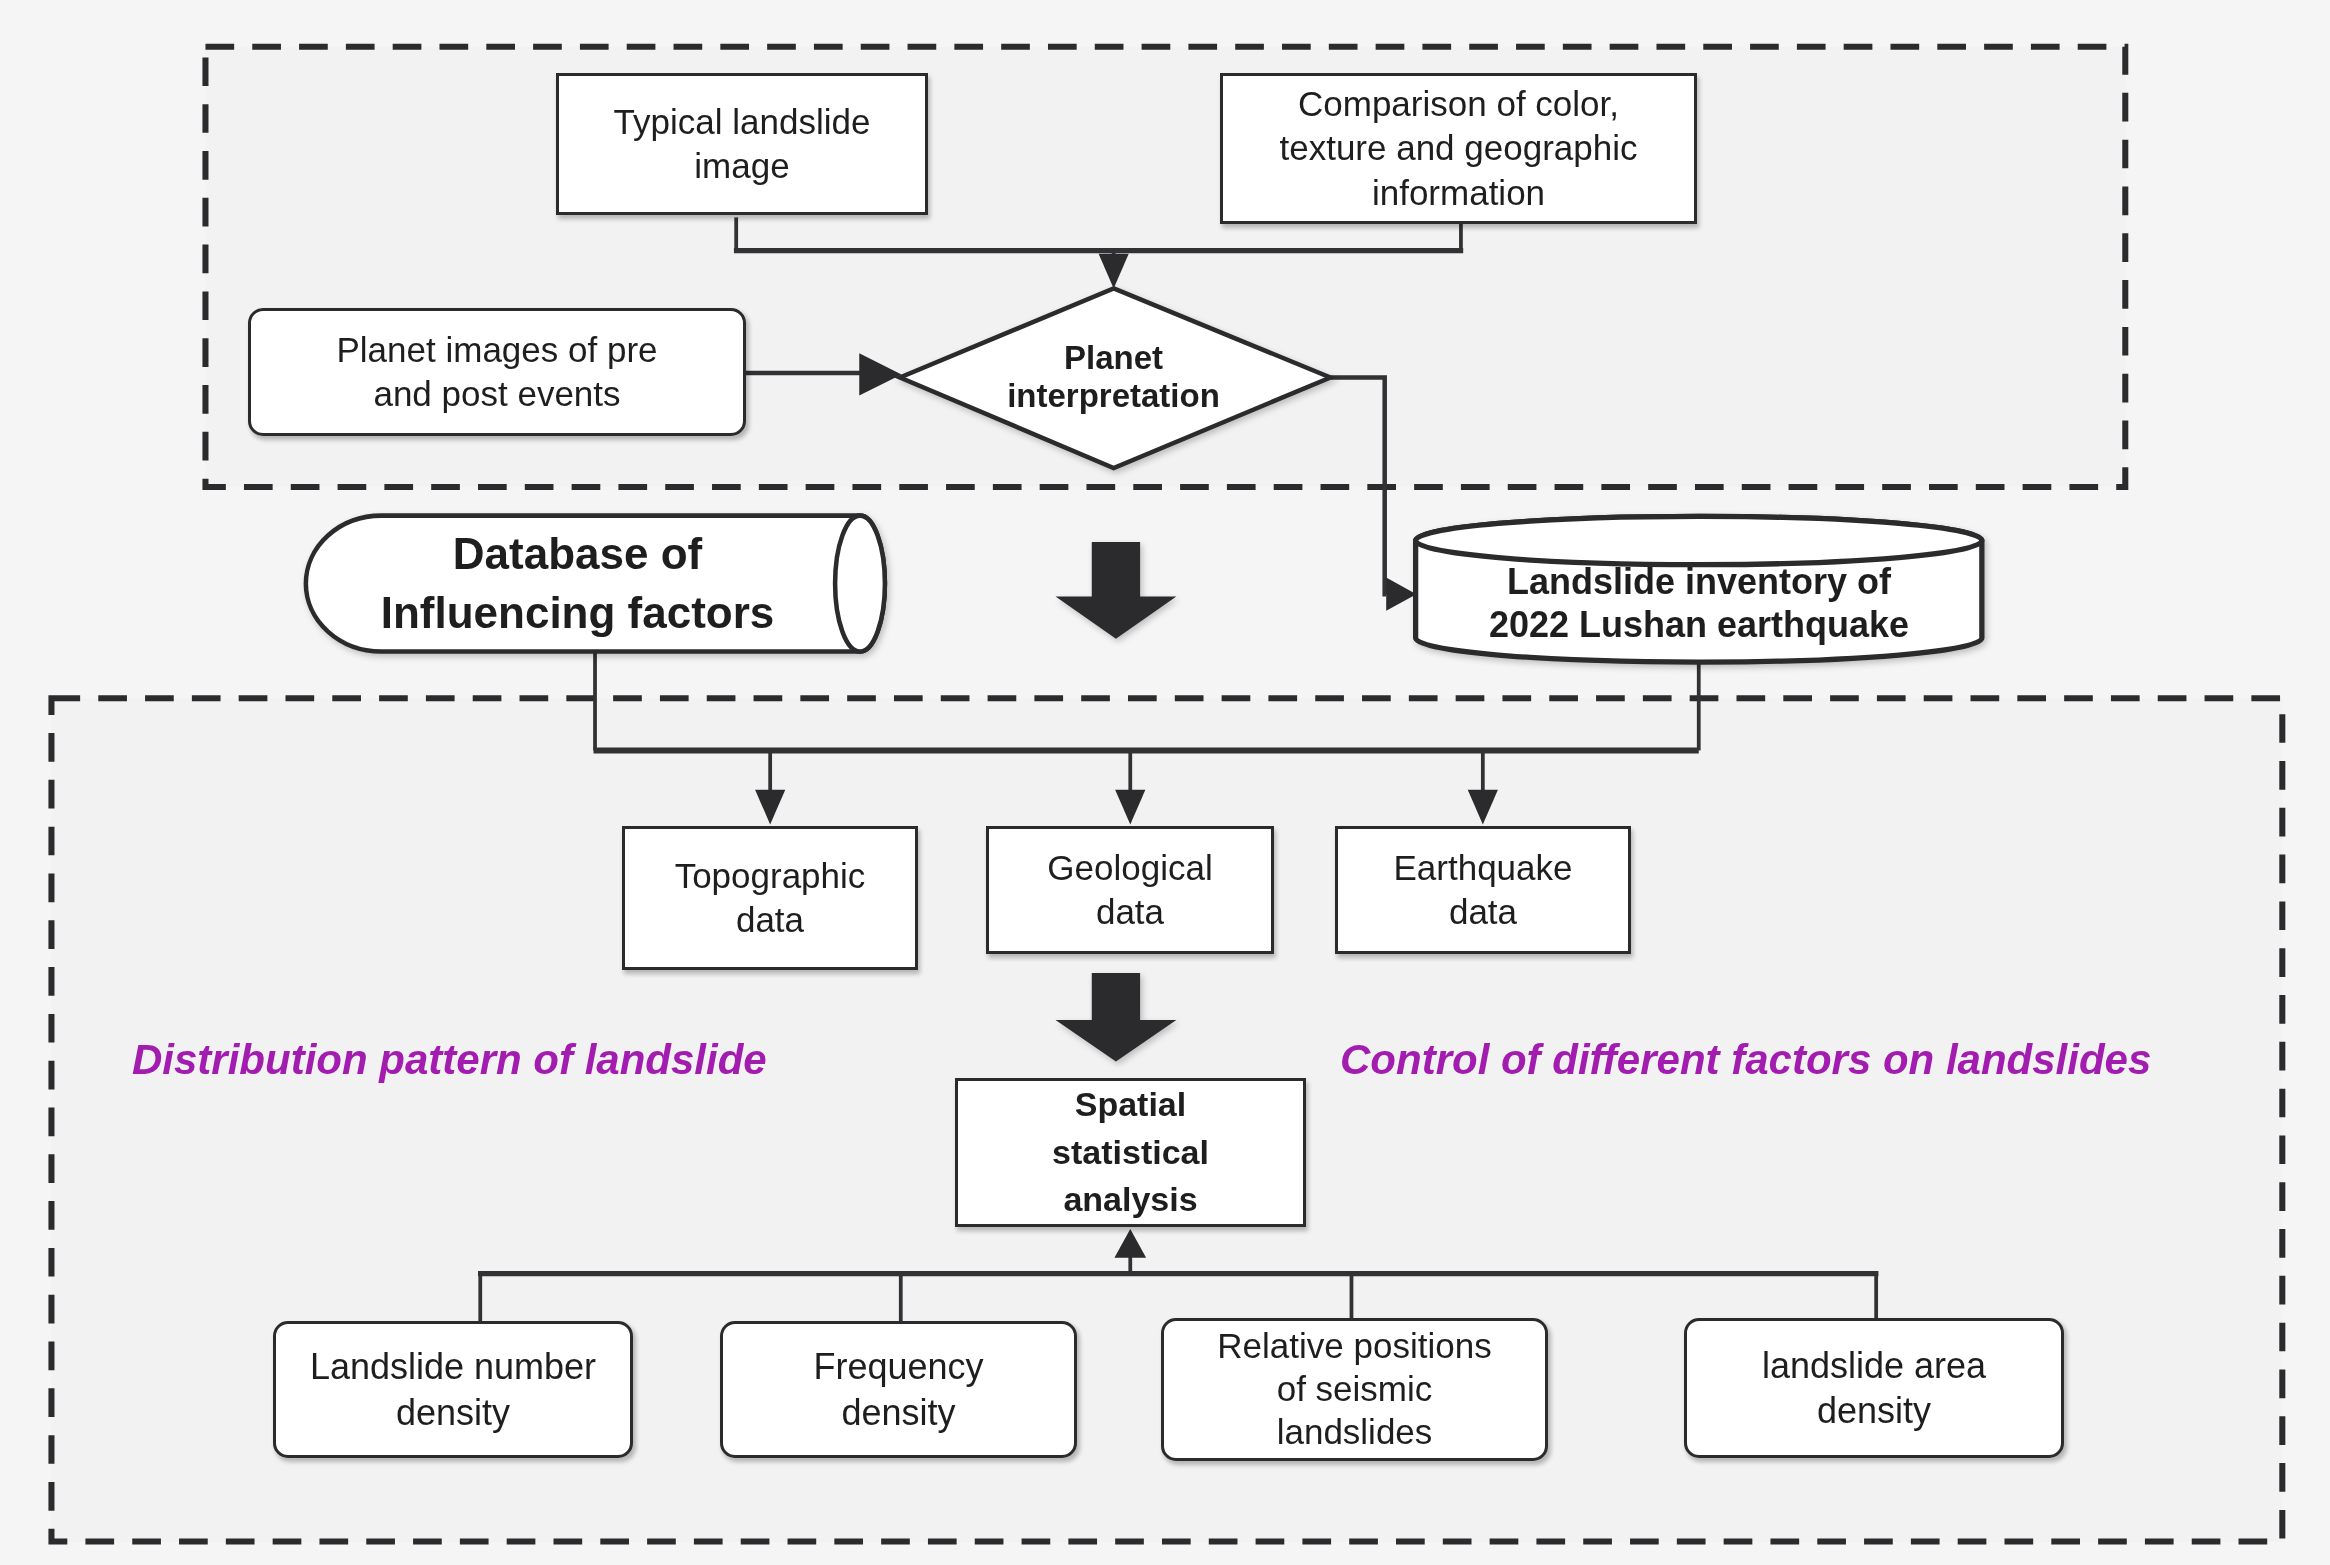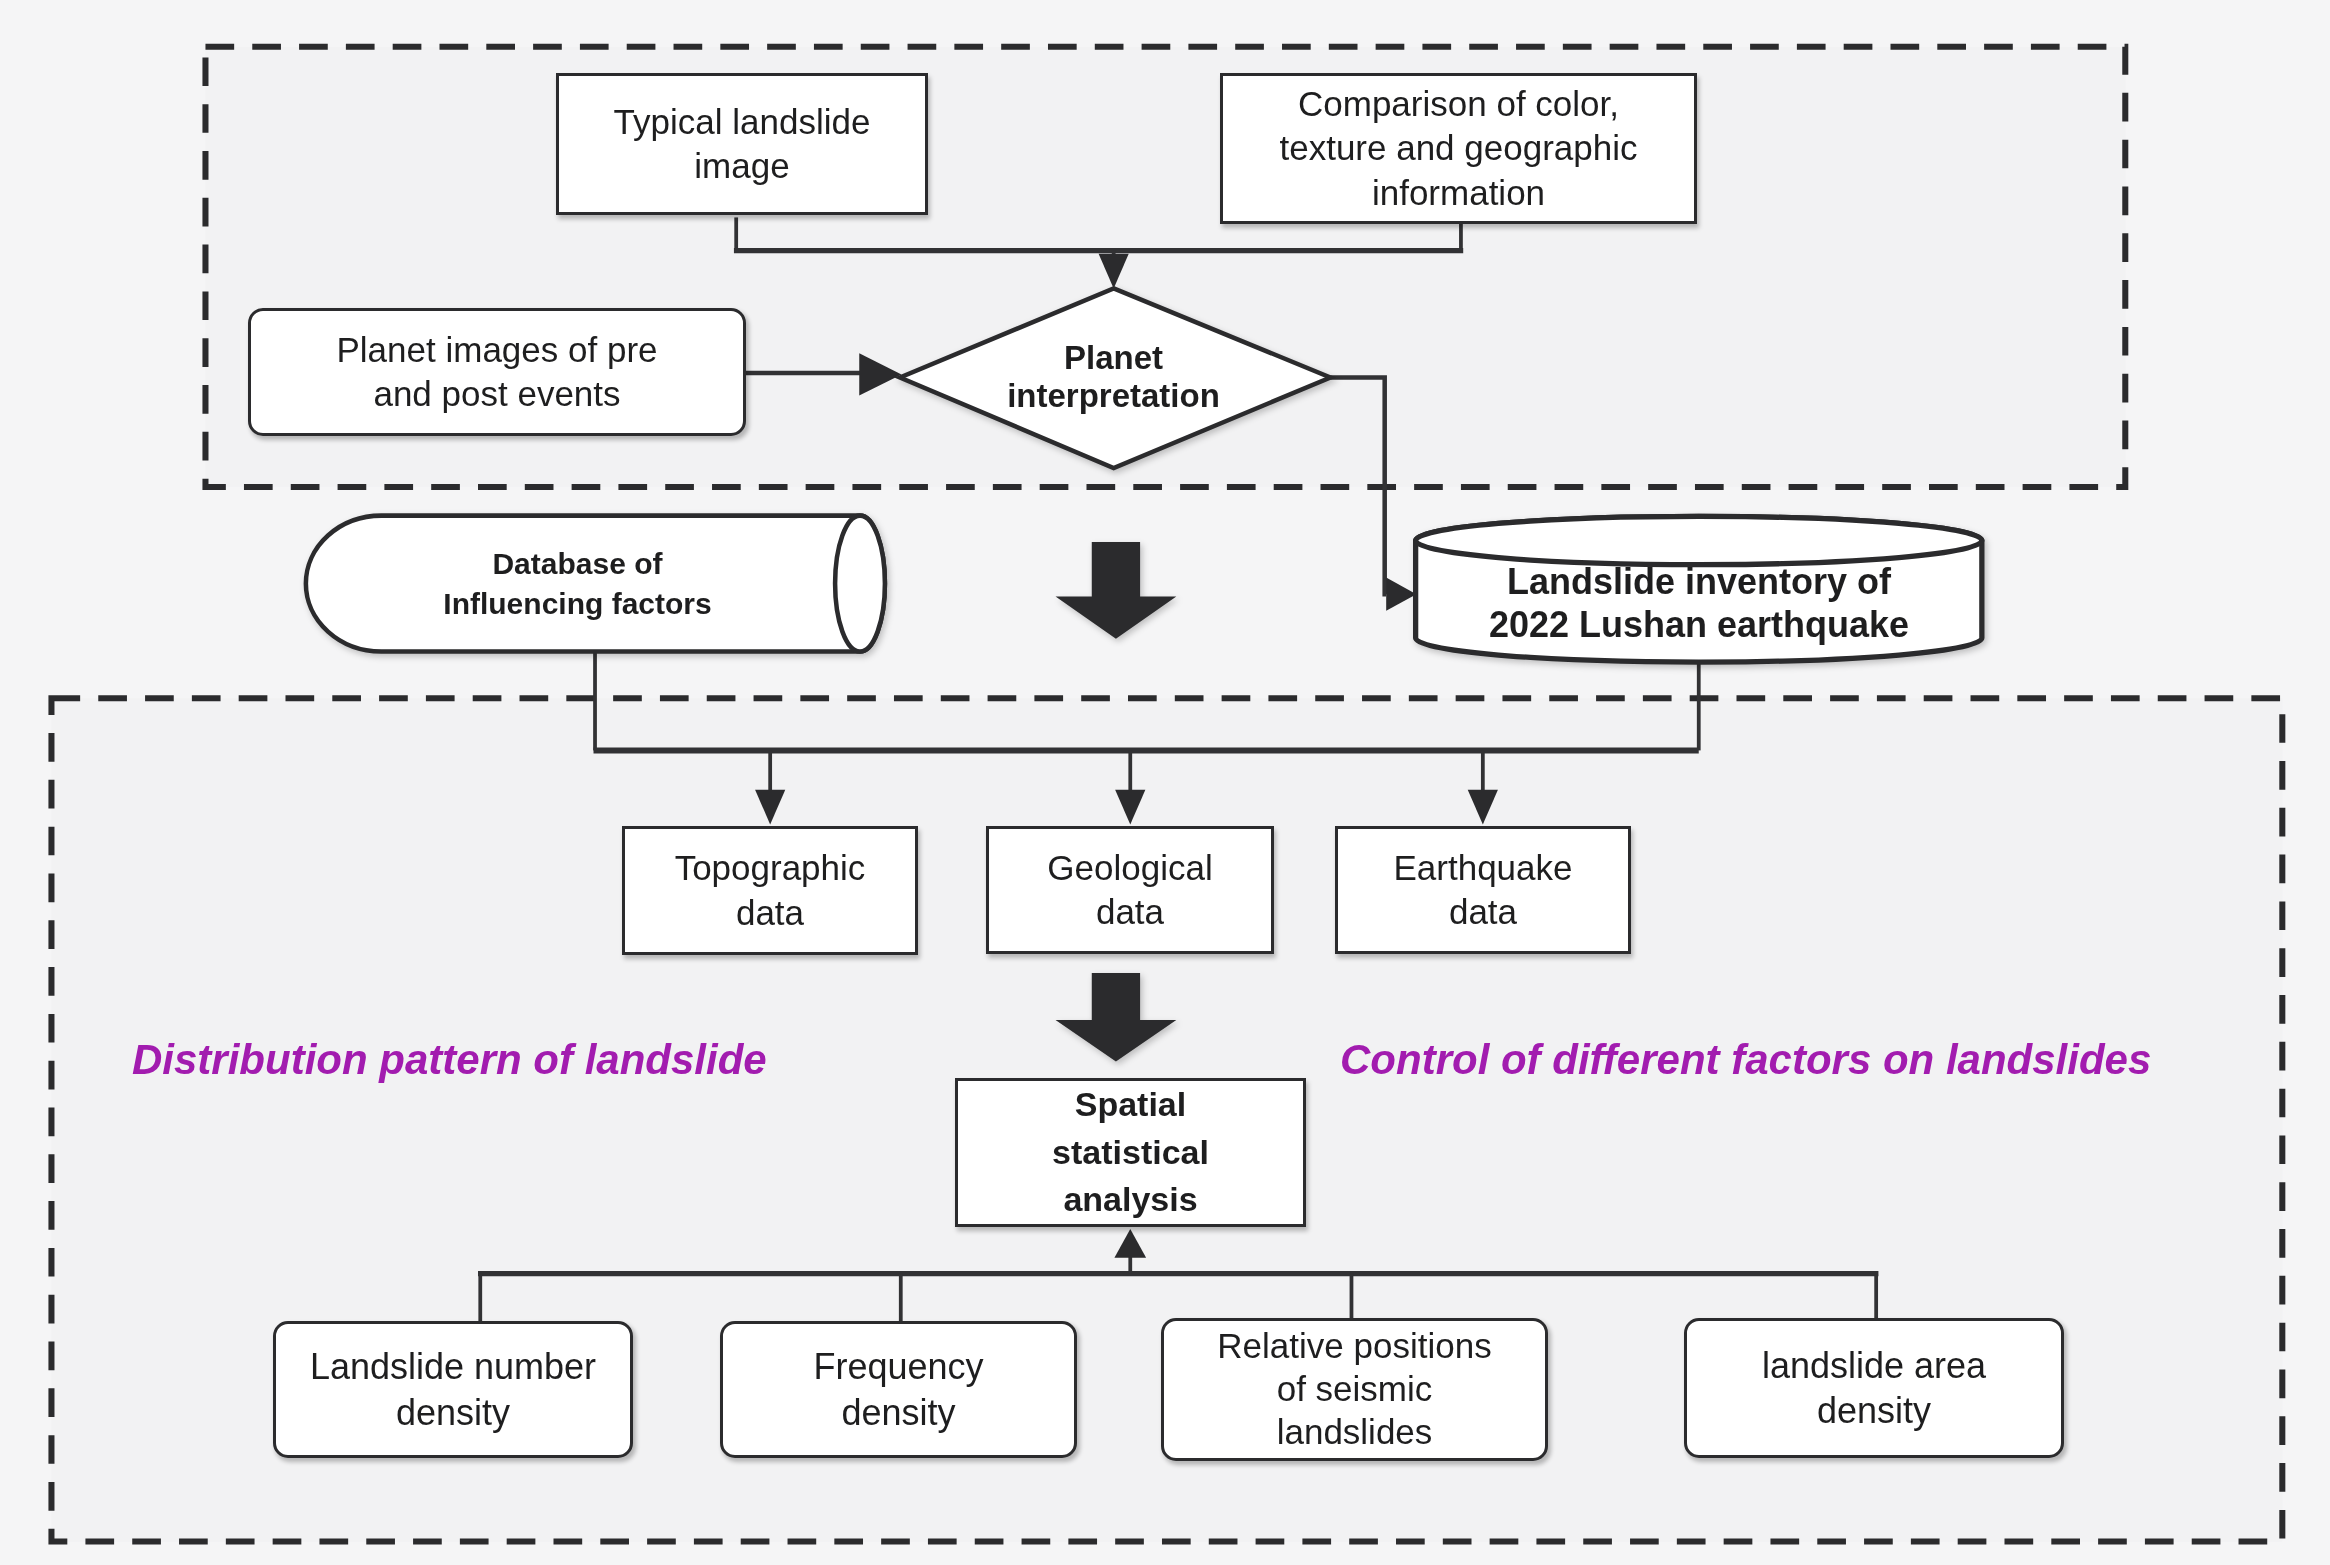--- a/index.html
+++ b/index.html
@@ -101,27 +101,27 @@
   <div class="box" style="left:1220px;top:73px;width:477px;height:151px;">Comparison of color,
 texture and geographic
 information</div>
 
   <div class="box rounded" style="left:248px;top:308px;width:498px;height:128px;">Planet images of pre
 and post events</div>
 
   <div class="overlay bold" style="left:974px;top:326px;width:279px;height:102px;font-size:33px;">Planet
 interpretation</div>
 
-  <div class="overlay bold" style="left:317px;top:523px;width:521px;height:121px;font-size:30px;line-height:1.32;">Database of
+  <div class="overlay bold" style="left:317px;top:523px;width:521px;height:121px;font-size:44px;line-height:1.32;">Database of
 Influencing factors</div>
 
   <div class="overlay bold" style="left:1427px;top:557px;width:544px;height:92px;font-size:36px;line-height:1.2;">Landslide inventory of
 2022 Lushan earthquake</div>
 
-  <div class="box" style="left:622px;top:826px;width:296px;height:129px;">Topographic
+  <div class="box" style="left:622px;top:826px;width:296px;height:144px;">Topographic
 data</div>
 
   <div class="box" style="left:986px;top:826px;width:288px;height:128px;">Geological
 data</div>
 
   <div class="box" style="left:1335px;top:826px;width:296px;height:128px;">Earthquake
 data</div>
 
   <div class="section-label" style="left:132px;top:1036px;">Distribution pattern of landslide</div>
 

